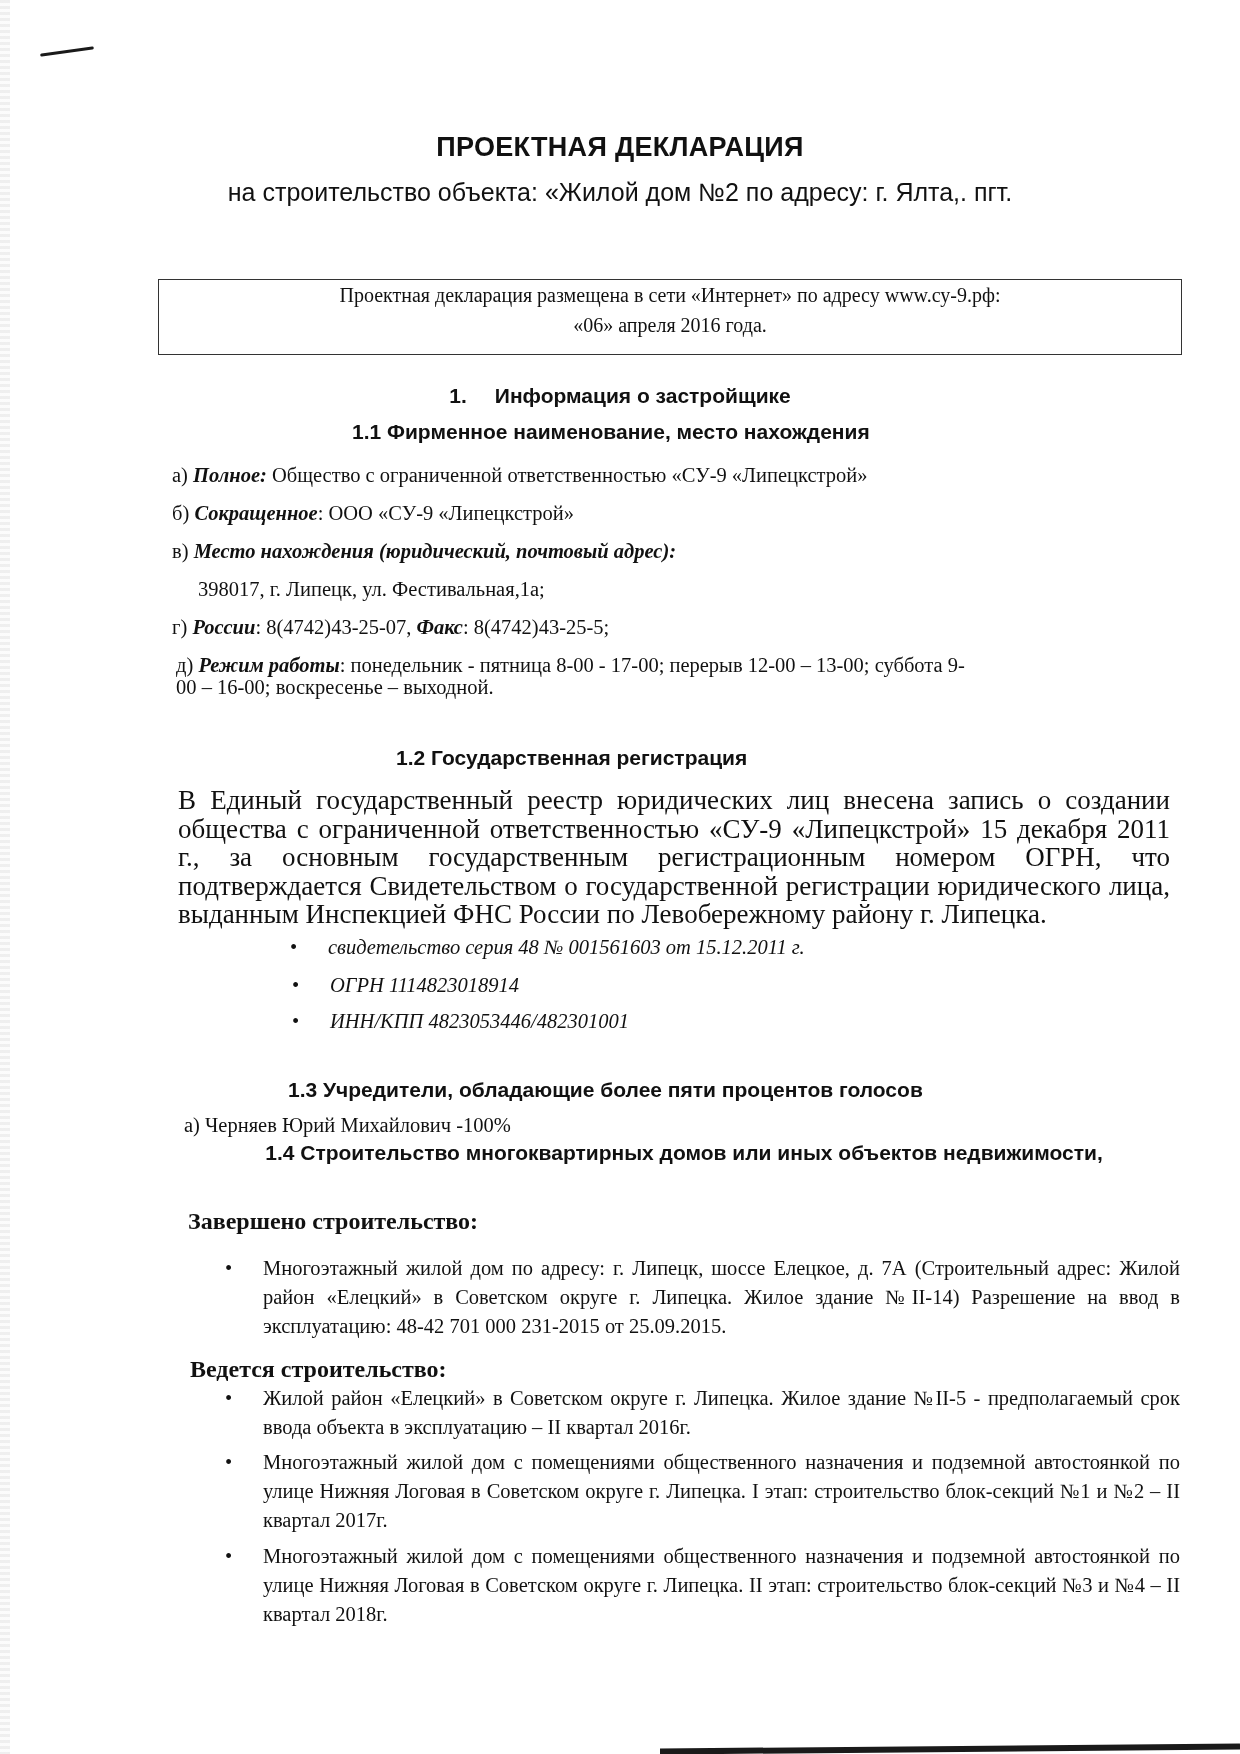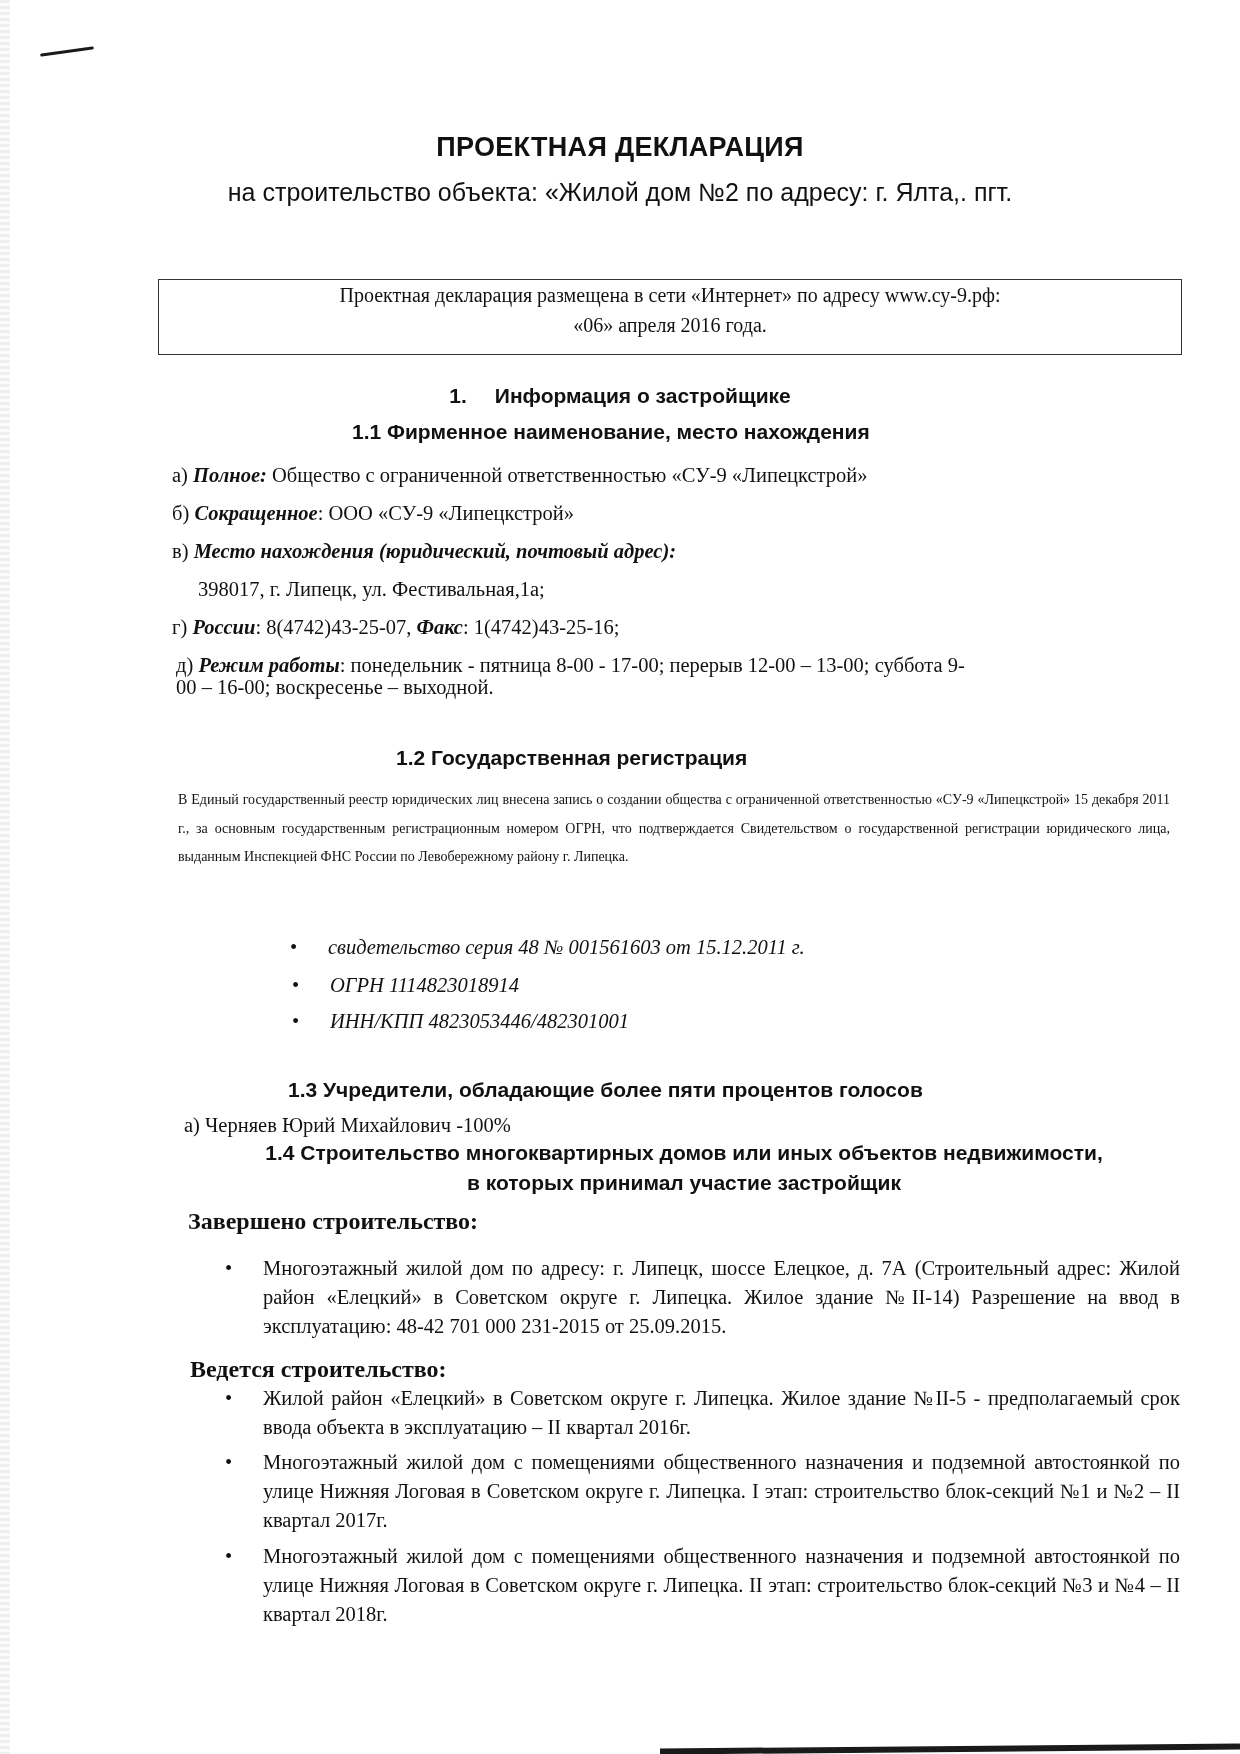--- a/index.html
+++ b/index.html
@@ -20,21 +20,21 @@
   .notice-box { position: absolute; left: 158px; top: 279px; width: 1024px; height: 76px; border: 1.5px solid #333; box-sizing: border-box;
     text-align: center; font-size: 20px; line-height: 30px; }
 
   .h1 { position: absolute; left: 0; width: 1240px; top: 384px; text-align: center; font-size: 21px; font-weight: bold; }
   .h1 .num { margin-right: 28px; }
   .h2 { position: absolute; font-size: 21px; font-weight: bold; }
 
   .line { position: absolute; font-size: 20.5px; white-space: nowrap; }
   .bi { font-weight: bold; font-style: italic; }
 
-  .para { position: absolute; left: 178px; width: 992px; font-size: 14px; line-height: 28.5px; text-align: justify; text-align-last: left; }
+  .para { position: absolute; left: 178px; width: 992px; font-size: 27px; line-height: 28.5px; text-align: justify; text-align-last: left; }
 
   .bullet { position: absolute; font-size: 20.5px; white-space: nowrap; }
   .bullet .dot { position: absolute; left: 0; top: 0; }
   .ital { font-style: italic; }
 
   .sub-label { position: absolute; font-size: 24px; font-weight: bold; }
 
   .blist-item { position: absolute; left: 225px; width: 955px; font-size: 20.5px; line-height: 29px; }
   .blist-item .dot { position: absolute; left: 0; top: 0; }
   .blist-item .text { margin-left: 38px; text-align: justify; text-align-last: left; display: block; }
@@ -67,21 +67,21 @@
     <span>а) </span><span class="bi">Полное:</span><span>  Общество с ограниченной ответственностью «СУ-9 «Липецкстрой»</span>
   </div>
   <div class="line serif" style="left:172px; top:502px;">
     <span>б) </span><span class="bi">Сокращенное</span><span>: ООО «СУ-9 «Липецкстрой»</span>
   </div>
   <div class="line serif" style="left:172px; top:540px;">
     <span>в) </span><span class="bi">Место нахождения  (юридический,  почтовый адрес):</span>
   </div>
   <div class="line serif" style="left:198px; top:578px;">398017,  г. Липецк, ул. Фестивальная,1а;</div>
   <div class="line serif" style="left:172px; top:616px;">
-    <span>г) </span><span class="bi">России</span><span>: 8(4742)43-25-07,  </span><span class="bi">Факс</span><span>: 1(4742)43-25-16;</span>
+    <span>г) </span><span class="bi">России</span><span>: 8(4742)43-25-07,  </span><span class="bi">Факс</span><span>: 8(4742)43-25-5;</span>
   </div>
   <div class="line serif" style="left:176px; top:654px;">
     <span>д) </span><span class="bi">Режим работы</span><span>:  понедельник  - пятница  8-00 - 17-00; перерыв 12-00 – 13-00; суббота 9-</span>
   </div>
   <div class="line serif" style="left:176px; top:676px;">00 – 16-00; воскресенье – выходной.</div>
 
   <div class="h2 sans" style="left:396px; top:746px;">1.2  Государственная регистрация</div>
 
   <div class="para serif" style="top:786px;">В Единый  государственный  реестр юридических  лиц внесена запись о создании общества с ограниченной ответственностью «СУ-9 «Липецкстрой» 15 декабря 2011 г., за основным государственным регистрационным номером ОГРН, что подтверждается Свидетельством о государственной регистрации юридического лица, выданным Инспекцией ФНС России по Левобережному району г. Липецка.</div>
 
@@ -96,21 +96,20 @@
   <div class="bullet serif" style="left:292px; top:1010px;">
     <span class="dot">•</span>
     <span class="ital" style="margin-left:38px;">ИНН/КПП 4823053446/482301001</span>
   </div>
 
   <div class="h2 sans" style="left:288px; top:1078px;">1.3  Учредители,  обладающие более пяти  процентов  голосов</div>
   <div class="line serif" style="left:184px; top:1114px;">а) Черняев Юрий Михайлович -100%</div>
 
   <div class="h2 sans" style="left:184px; top:1138px; width:1000px; text-align:center; line-height:30px;">
     <div>1.4 Строительство многоквартирных домов или иных объектов недвижимости,</div>
-    <div>в которых принимал участие застройщик</div>
   </div>
 
   <div class="sub-label serif" style="left:188px; top:1208px;">Завершено строительство:</div>
 
   <div class="blist-item serif" style="top:1254px;">
     <span class="dot">•</span>
     <span class="text">Многоэтажный жилой дом по адресу: г. Липецк, шоссе Елецкое, д. 7А (Строительный адрес: Жилой район «Елецкий» в Советском округе г. Липецка. Жилое здание №II-14) Разрешение на ввод в эксплуатацию: 48-42 701 000 231-2015 от 25.09.2015.</span>
   </div>
 
   <div class="sub-label serif" style="left:190px; top:1356px;">Ведется строительство:</div>

